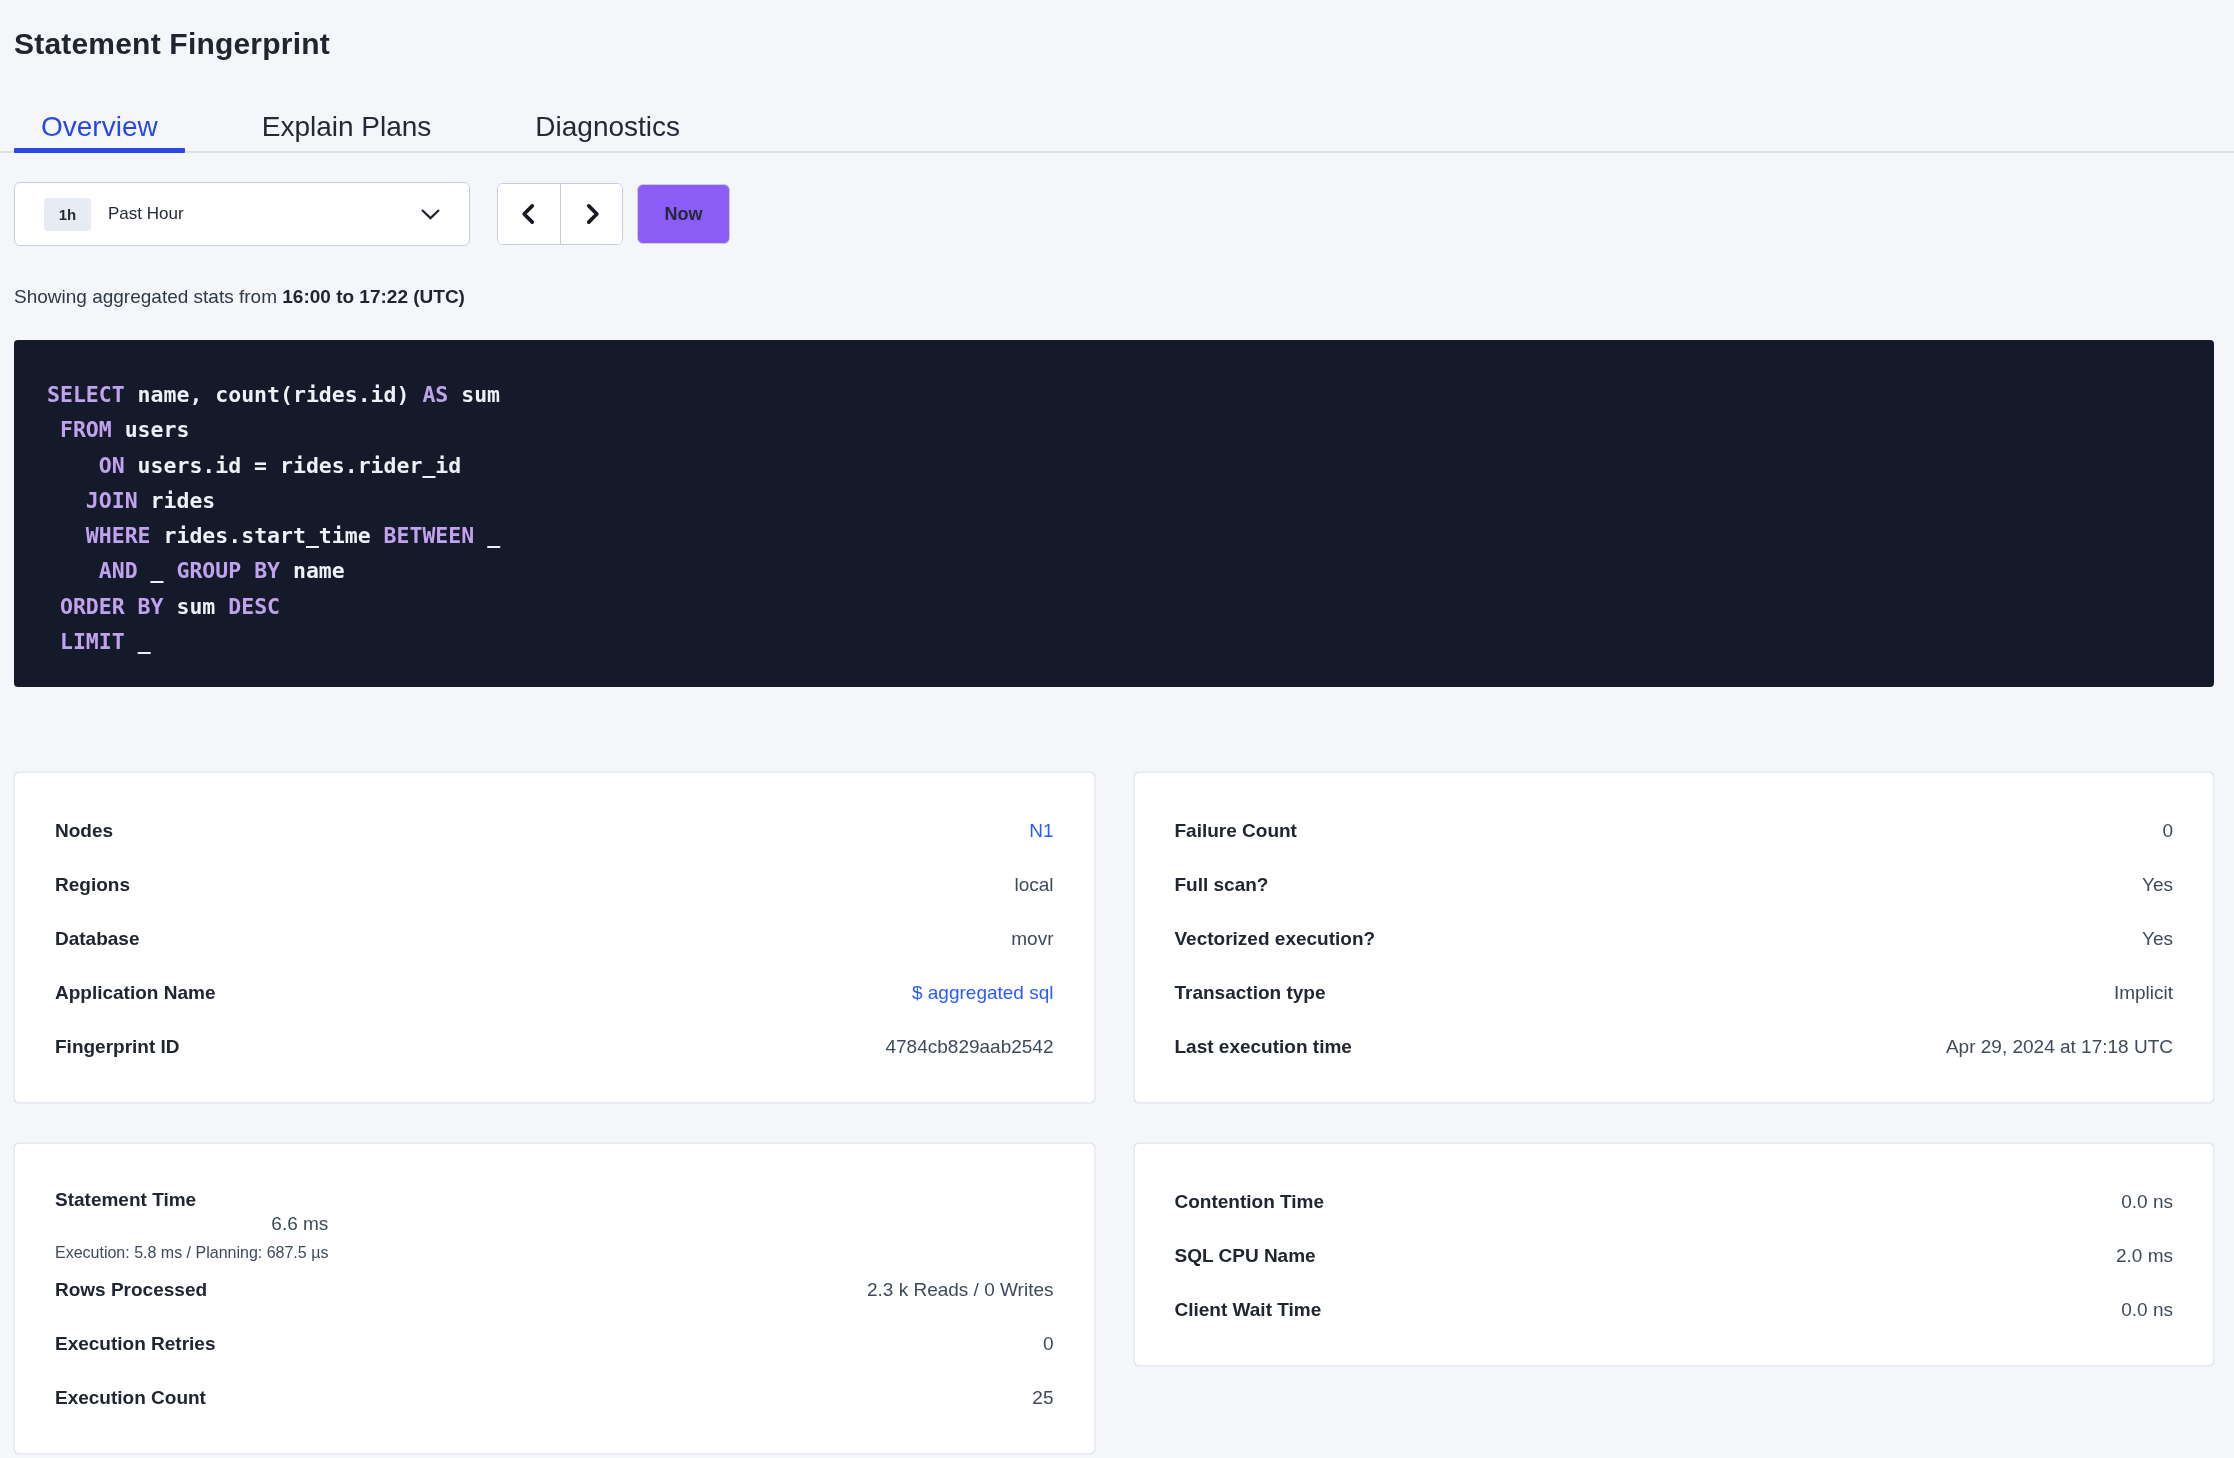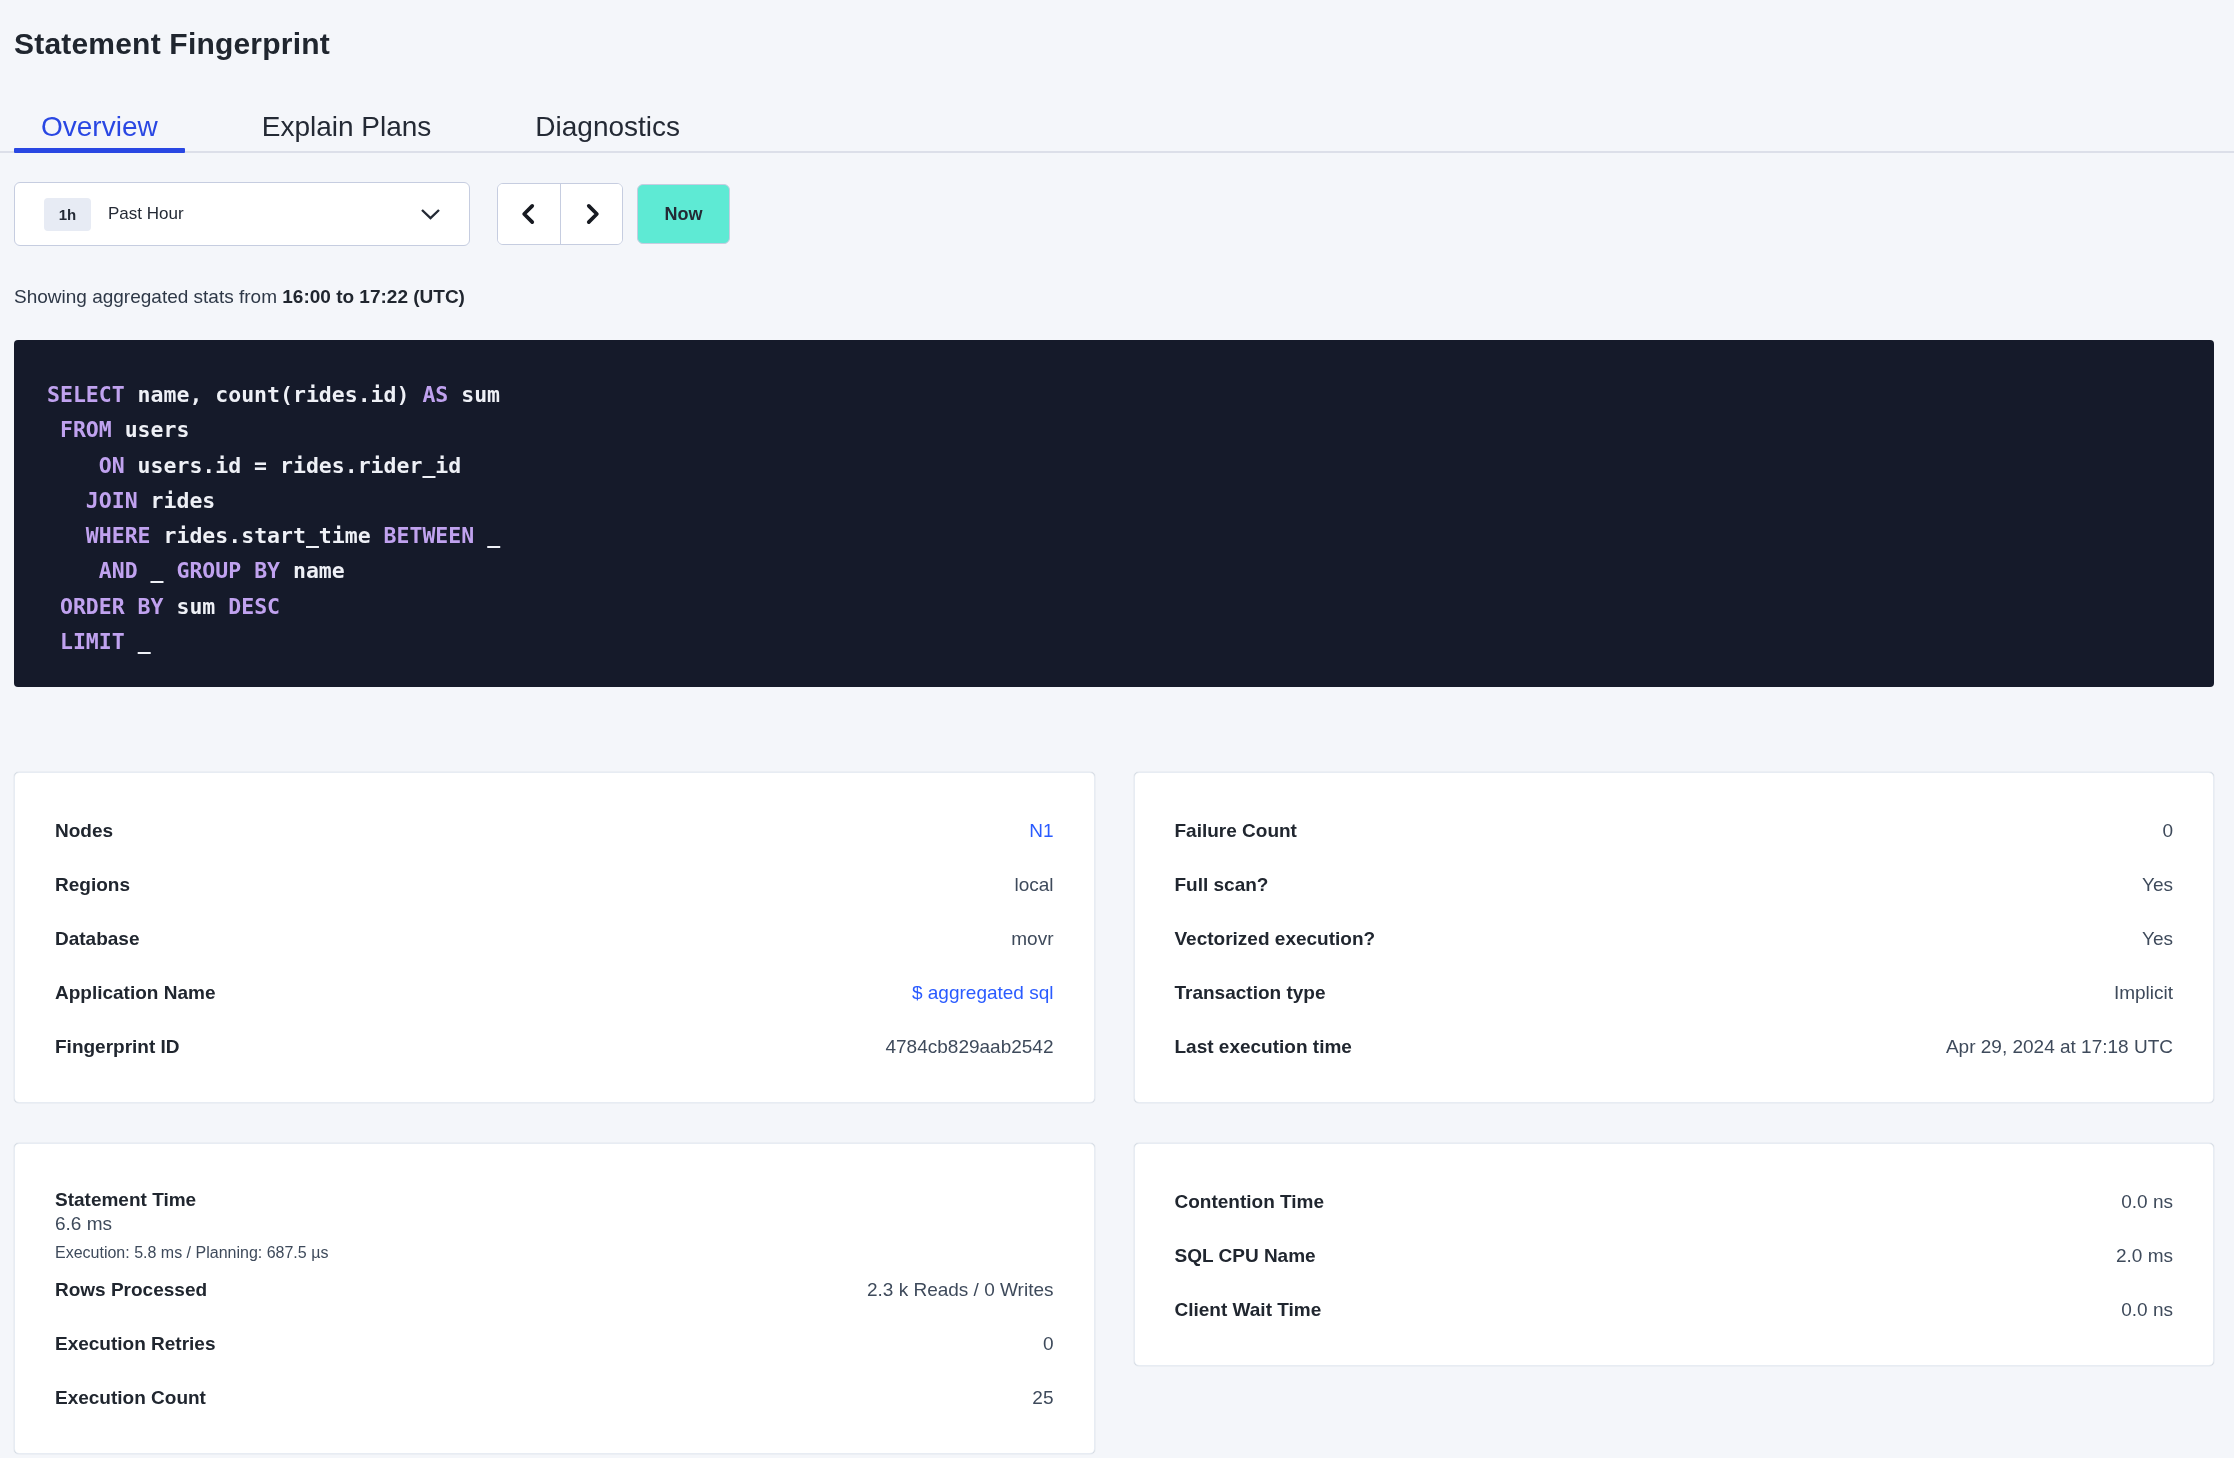--- a/index.html
+++ b/index.html
@@ -127,21 +127,21 @@
     stroke: #171a21;
     stroke-width: 3.4;
     fill: none;
     stroke-linecap: round;
     stroke-linejoin: round;
   }
   .now-btn {
     margin-left: 14px;
     width: 93px;
     height: 60px;
-    background: #5eead4;
+    background: #8b5cf6;
     border: 1px solid #c6cde0;
     border-radius: 6px;
     font-size: 18px;
     font-weight: 700;
     color: #242a35;
     font-family: inherit;
     cursor: pointer;
   }
 
   
@@ -199,21 +199,21 @@
     min-height: 86px;
     padding-top: 13px;
     flex-direction: column;
   }
   .info-label {
     font-size: 19px;
     font-weight: 700;
     color: #20262f;
     line-height: 24px;
   }
-  .info-value-wrap { }
+  .info-value-wrap { text-align: right; }
   .info-value {
     font-size: 19px;
     color: #3e4a5b;
     line-height: 24px;
   }
   .info-value.link { color: var(--accent-blue, #2a5bff); cursor: pointer; }
   .info-sub {
     margin-top: 7px;
     font-size: 16px;
     color: #3e4a5b;

